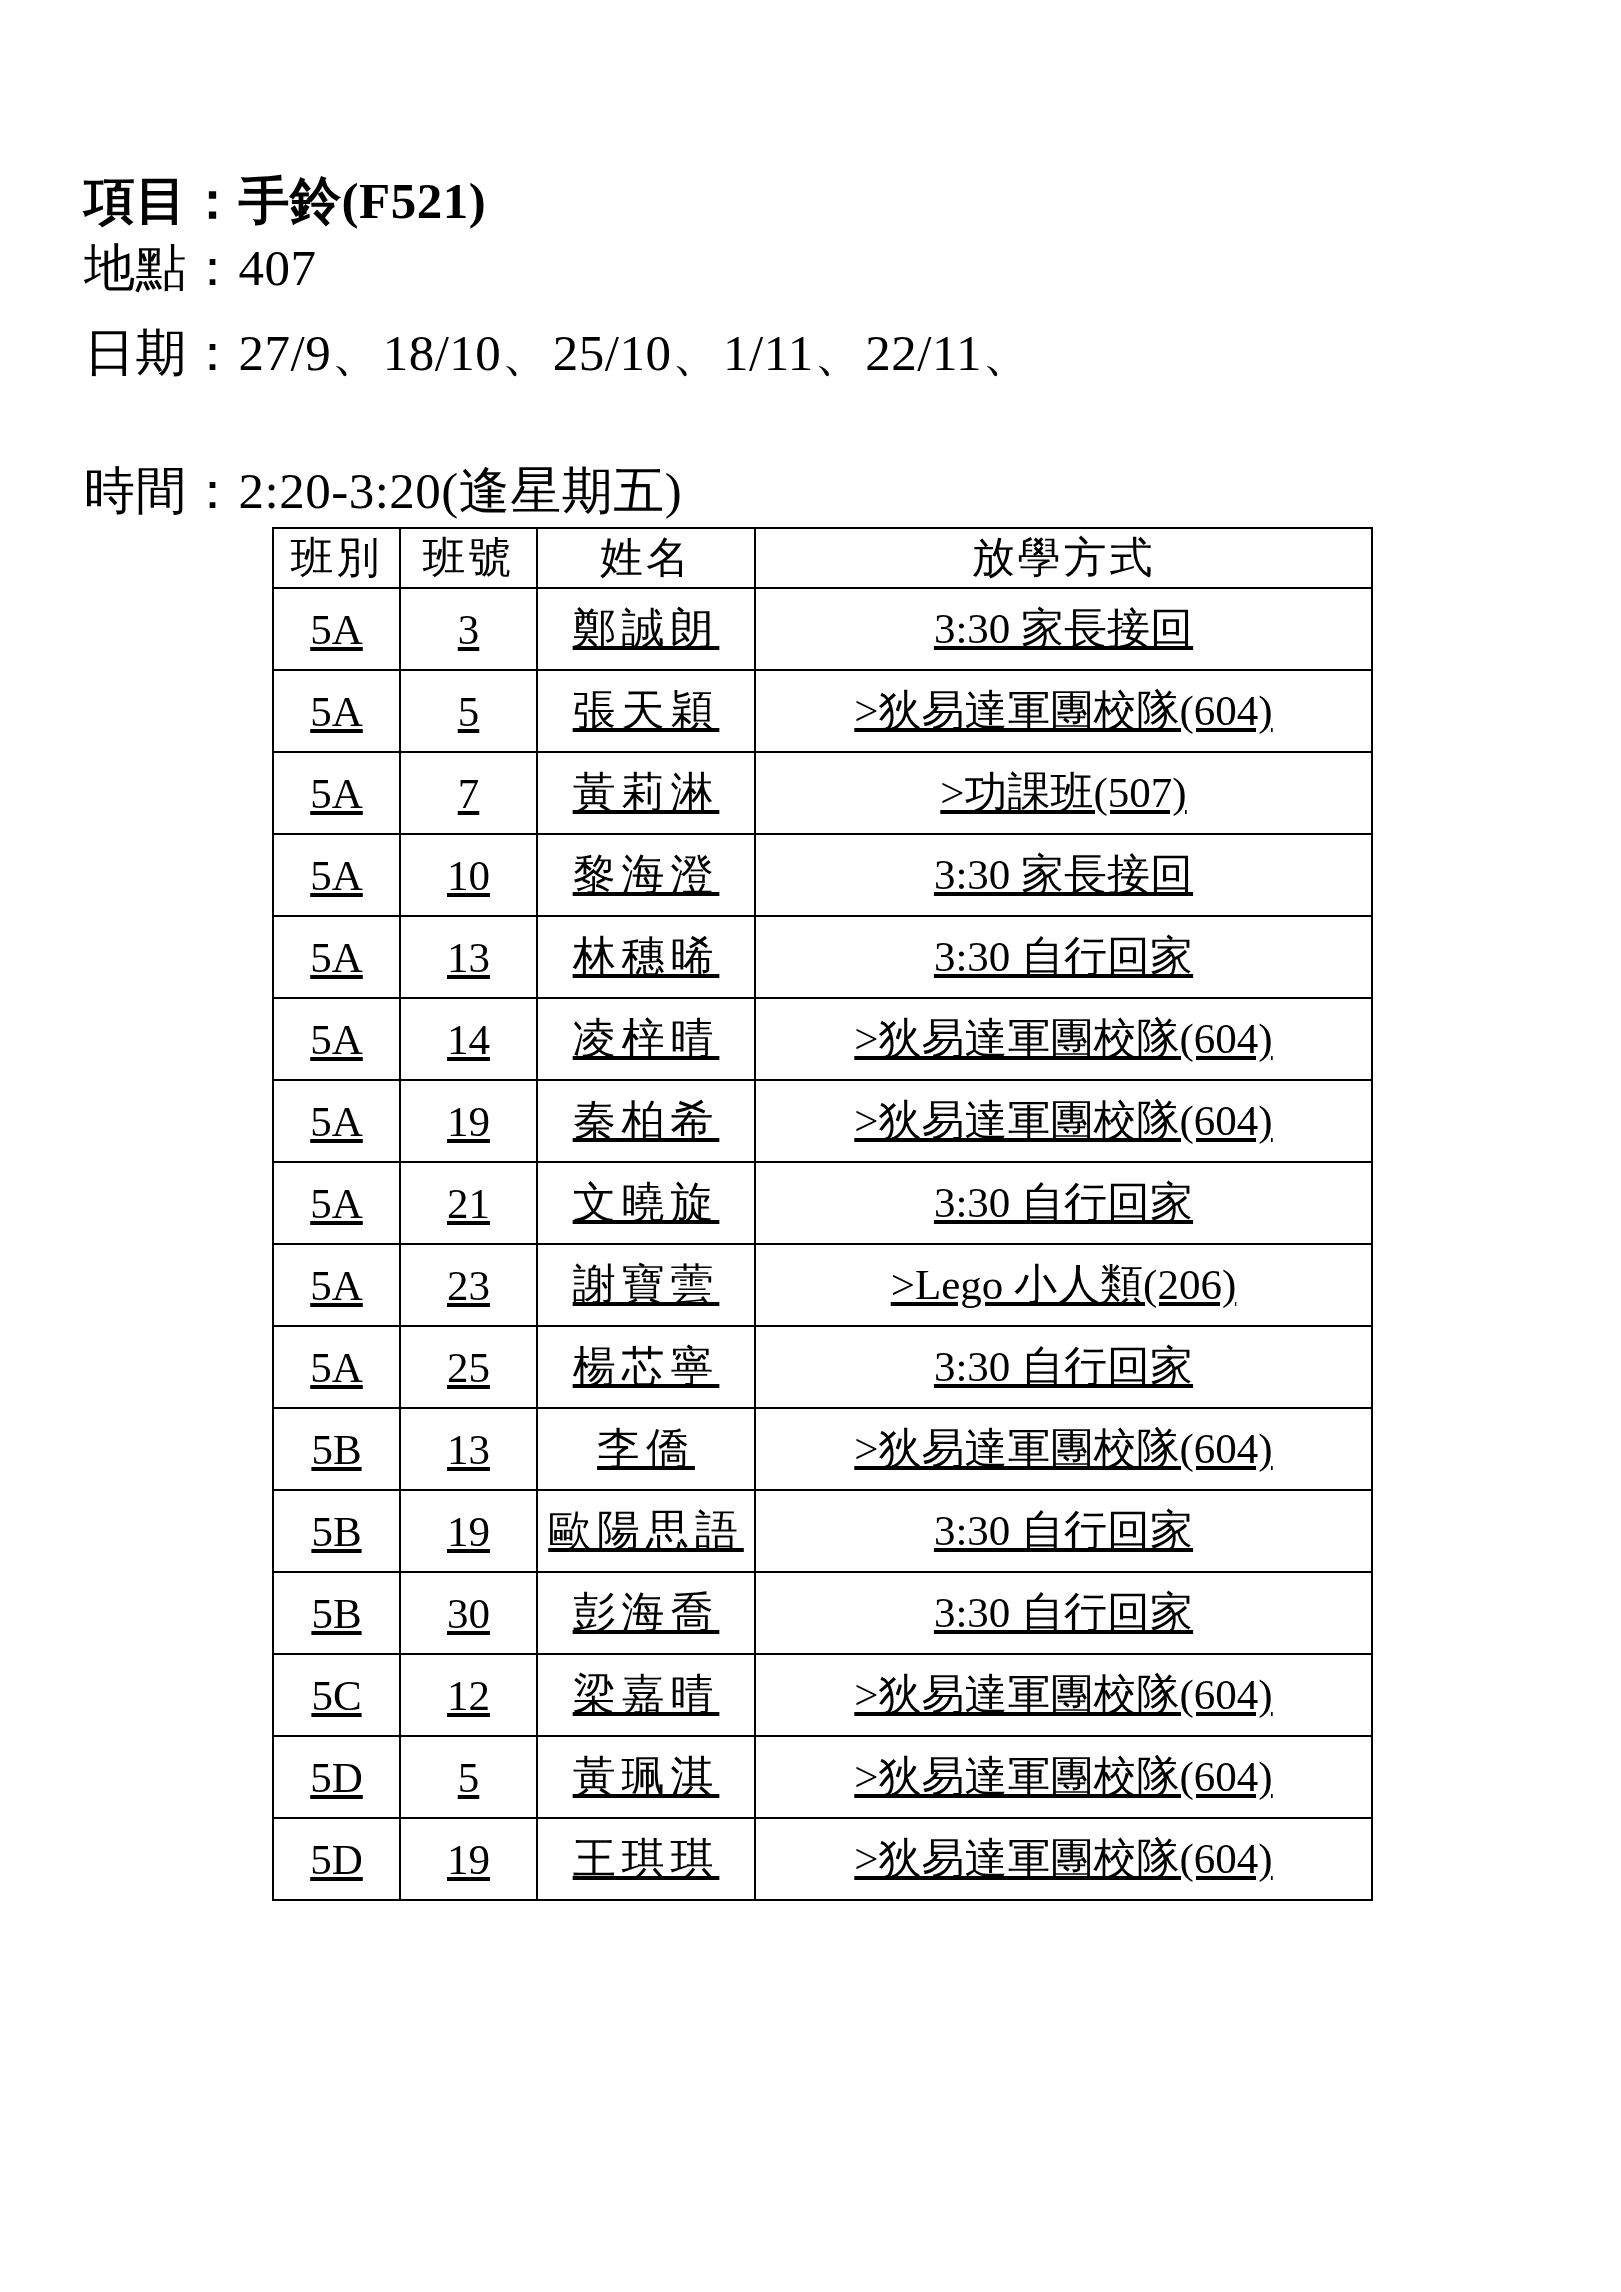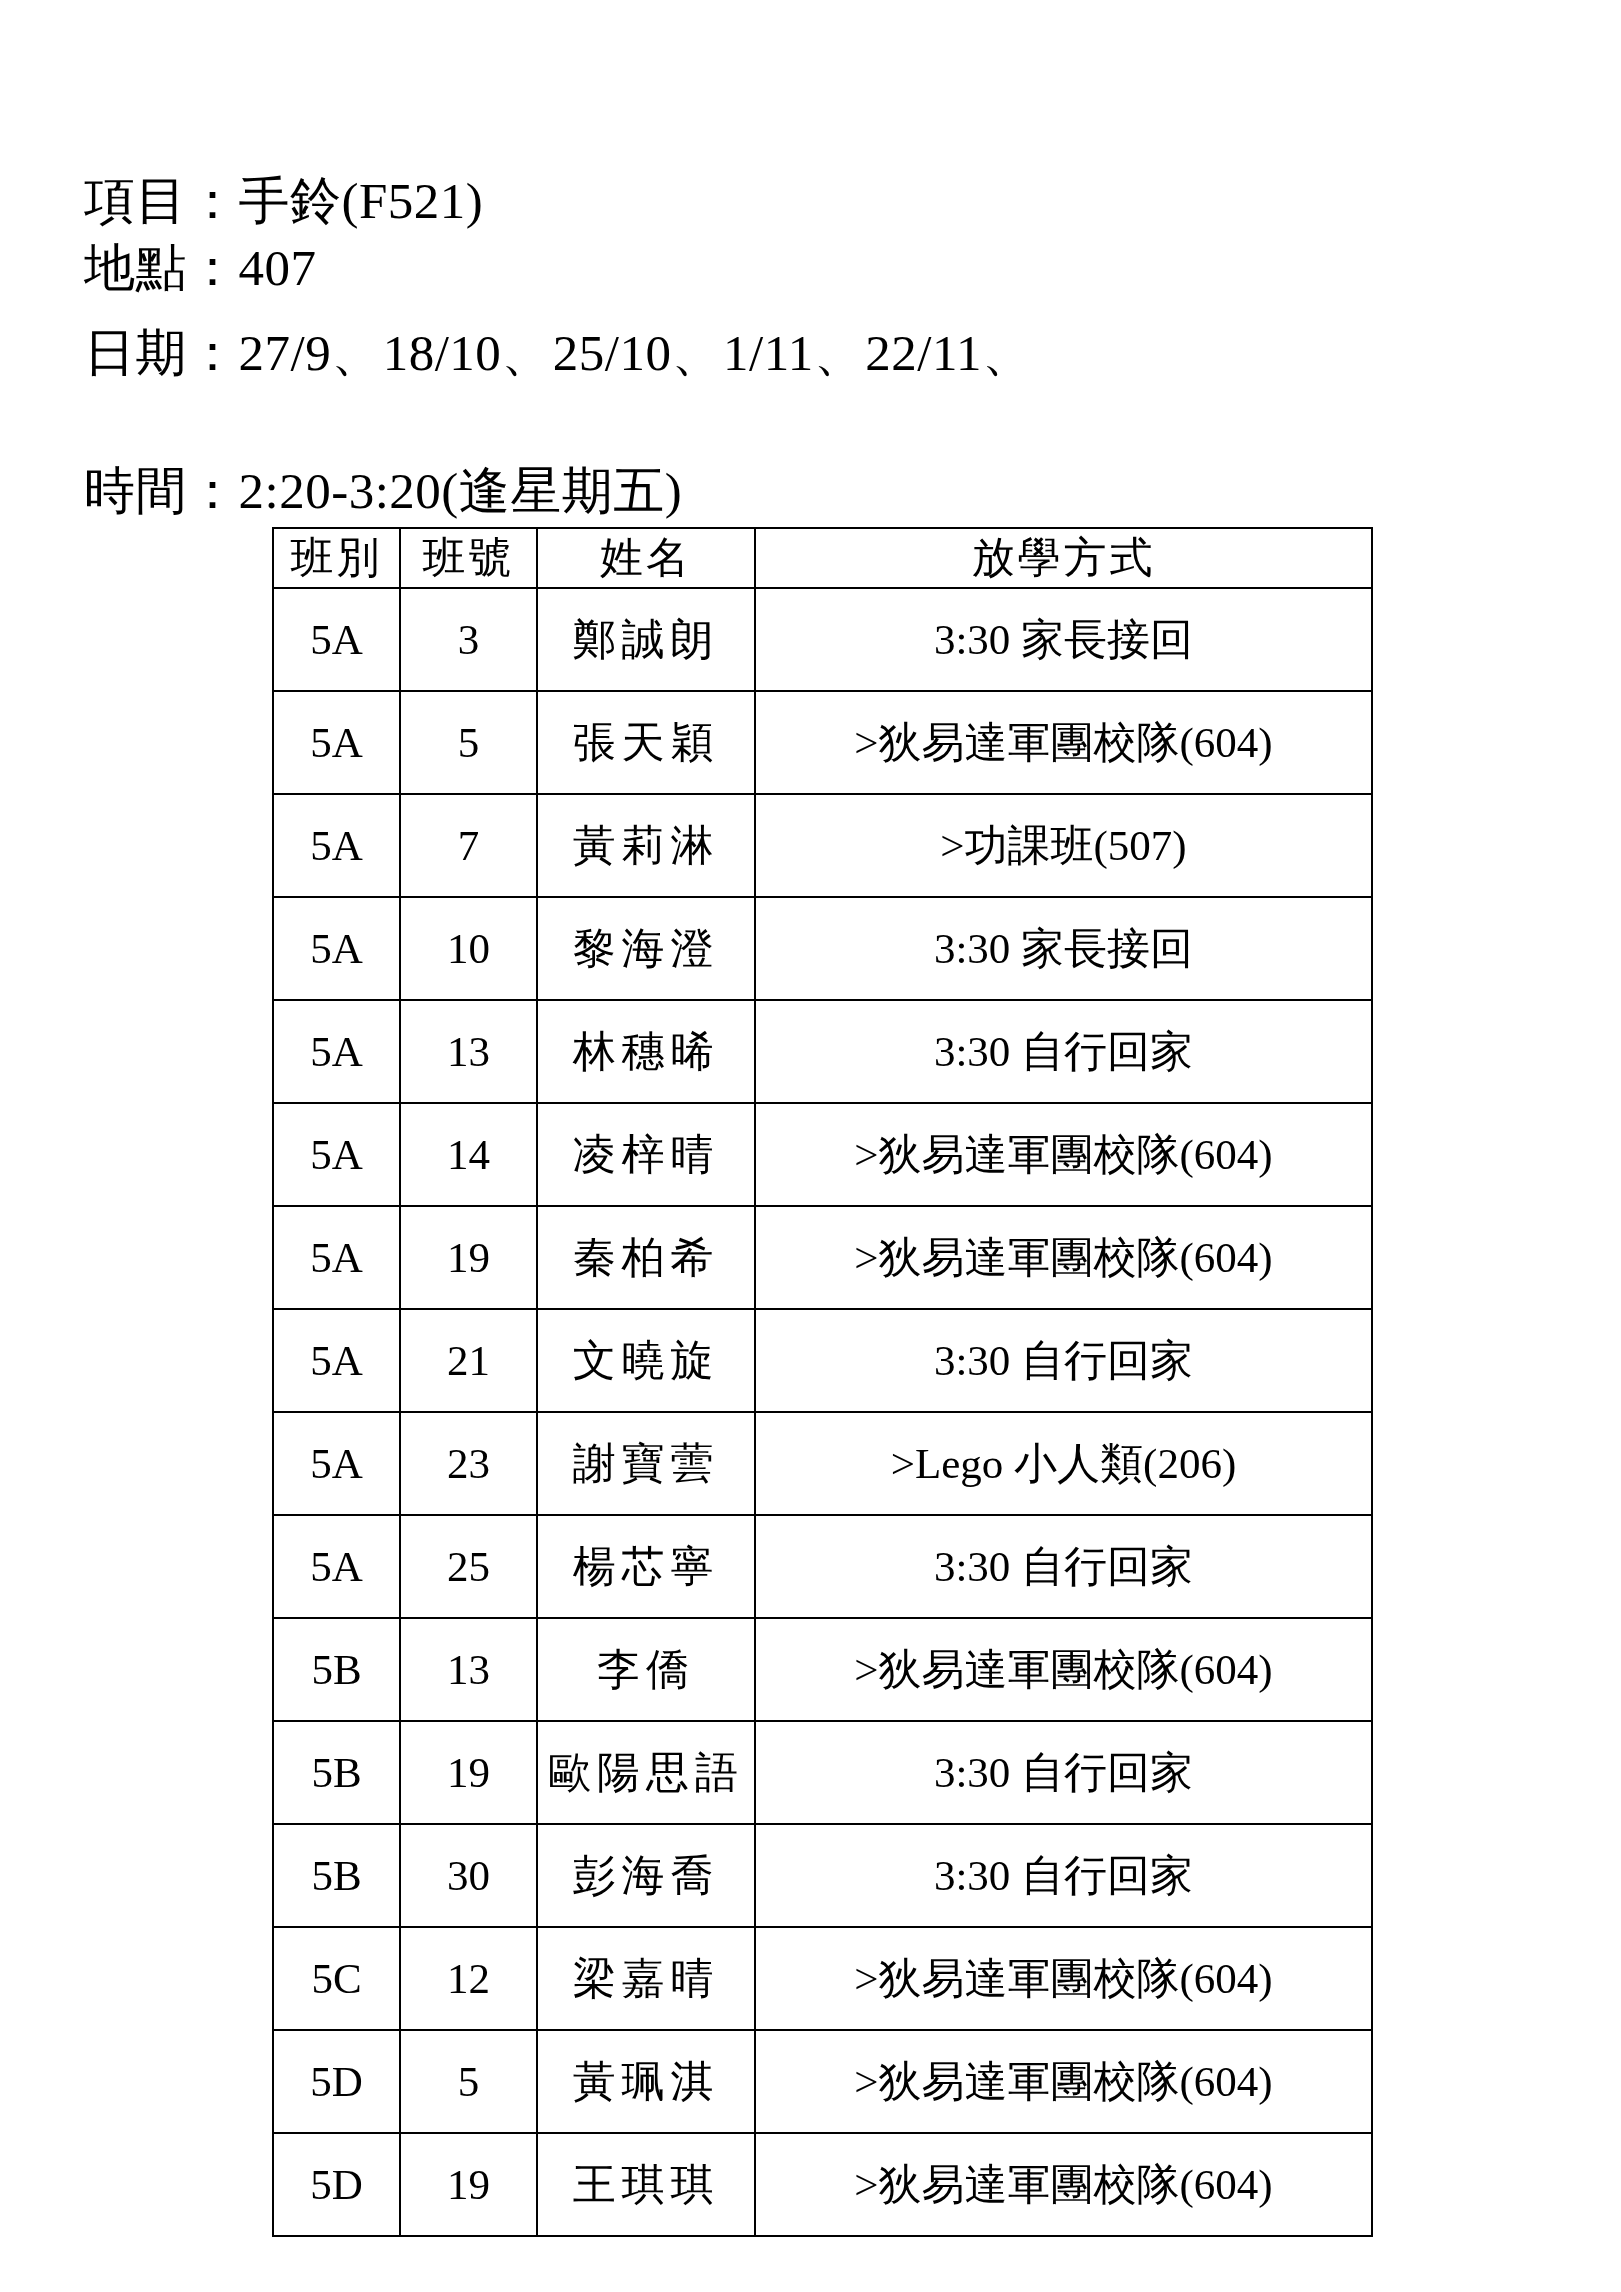--- a/index.html
+++ b/index.html
@@ -16,21 +16,21 @@
     font-family: "Liberation Serif", "DejaVu Serif", serif;
     overflow: hidden;
   }
   .info-line {
     position: absolute;
     font-size: 51px;
     line-height: 1.1;
     white-space: nowrap;
     letter-spacing: 0.5px;
   }
-  .line-item  { left: 84px;  top: 122px; }
+  .line-item  { left: 84px;  top: 122px; font-weight: bold; }
   .line-loc   { left: 84px;  top: 208px; margin-top: 32px; }
   .line-date1 { left: 84px;  top: 274px; }
   .line-date2 { left: 84px;  top: 331px; }
   .line-time  { left: 84px;  top: 412px; }
   .spacer { visibility: hidden; }
 
   table.roster {
     position: absolute;
     left: 272px;
     top: 527px;
@@ -44,21 +44,21 @@
     border-left: 2px solid #000000;
     border-right: 2px solid #000000;
     border-top: 2.9px solid #000000;
     border-bottom: 2.9px solid #000000;
     padding: 0;
     font-weight: normal;
     vertical-align: middle;
     overflow: hidden;
   }
   table.roster thead tr { height: 50px; }
-  table.roster tbody tr { height: 103px; }
+  table.roster tbody tr { height: 82px; text-decoration: underline; }
   .col-class     { width: 127px; }
   .col-number    { width: 137px; }
   .col-name      { width: 218px; }
   .col-dismissal { width: 617px; }
   td.cell-name { letter-spacing: 5.9px; }
   th { letter-spacing: 2.9px; }
 </style>
 </head>
 <body>
 

